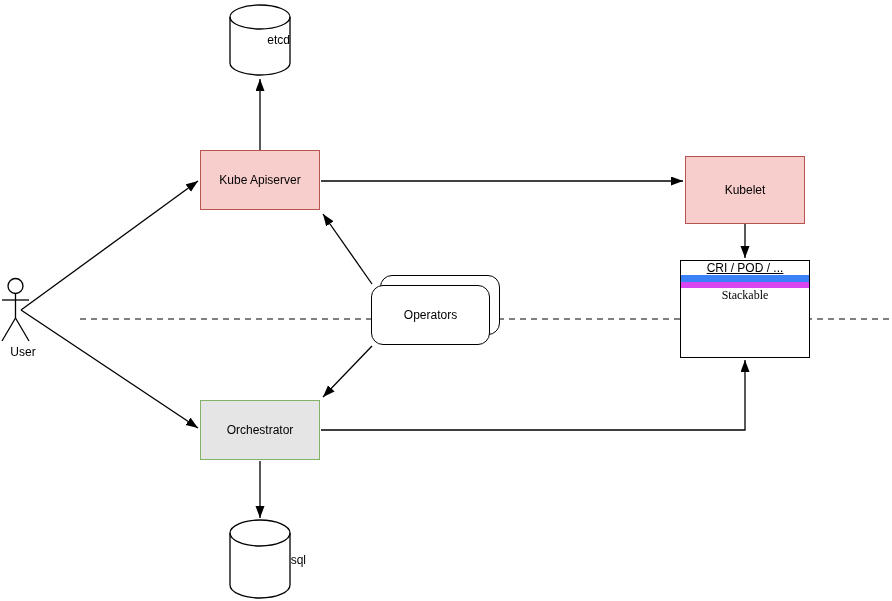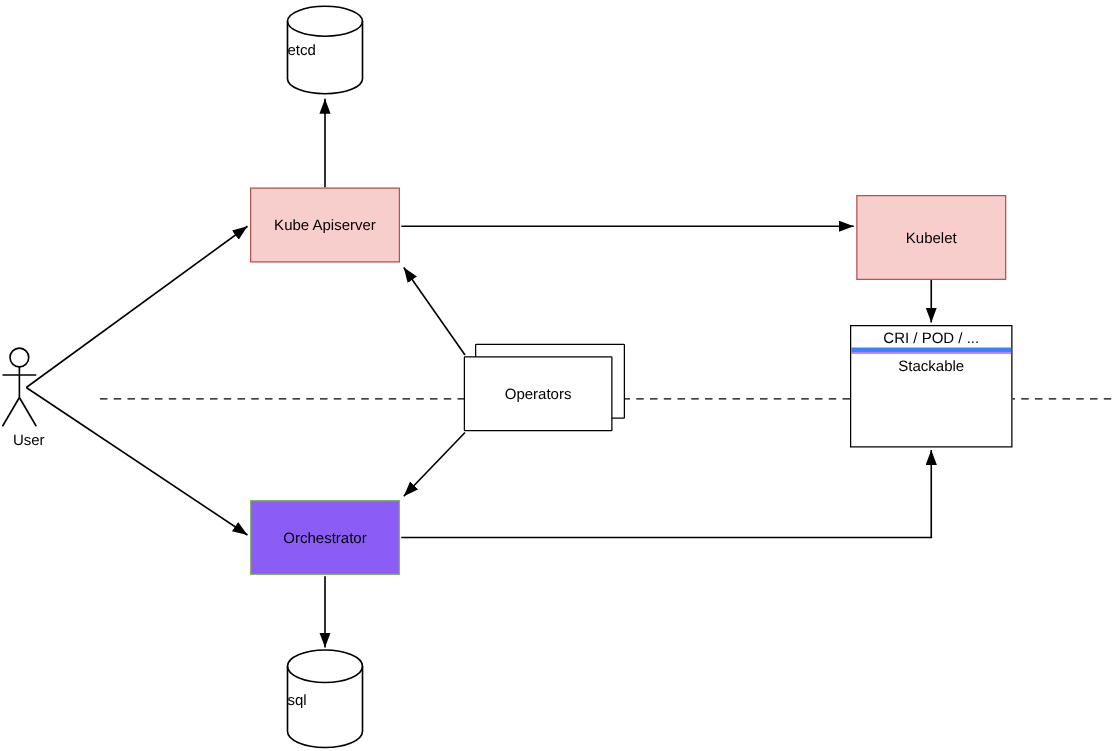--- a/index.html
+++ b/index.html
@@ -21,48 +21,48 @@
   }
   .node {
     position: absolute;
     display: flex;
     align-items: center;
     justify-content: center;
     font-size: 12px;
     line-height: 1.2;
   }
   .rect-red    { background: #f8cecc; border: 1px solid #b85450; }
-  .rect-green  { background: #8b5cf6; border: 1px solid #82b366; }
-  .rounded     { background: #ffffff; border: 1px solid #000000; border-radius: 1px; }
+  .rect-green  { background: #e5e5e5; border: 1px solid #82b366; }
+  .rounded     { background: #ffffff; border: 1px solid #000000; border-radius: 12px; }
   .kube-apiserver { left: 200px; top: 150px; width: 120px; height: 60px; }
   .kubelet        { left: 685px; top: 156px; width: 120px; height: 68px; }
   .orchestrator   { left: 200px; top: 400px; width: 120px; height: 60px; }
   .operators-back  { left: 380px; top: 275px; width: 120px; height: 60px; }
   .operators-front { left: 371px; top: 285px; width: 119px; height: 60px; }
   .agents-stack {
     position: absolute;
     left: 680px; top: 260px; width: 130px; height: 98px;
     background: #ffffff;
     border: 1px solid #000000;
     display: flex;
     flex-direction: column;
     text-align: center;
     font-size: 12px;
   }
   .agents-stack .section {
     display: flex;
     align-items: center;
     justify-content: center;
   }
-  .agents-stack .header { height: 21px; border-bottom: 4px solid #3b82f6; }
+  .agents-stack .header { height: 21px; border-bottom: 7px solid #3b82f6; text-decoration: underline; }
   .agents-stack .body   { flex: 1; }
-  .agents-stack .footer { height: 20px; border-top: 1px solid #d946ef; }
+  .agents-stack .footer { height: 20px; border-top: 6px solid #d946ef; font-family: Liberation Serif, serif; }
   .shape-label {
     position: absolute;
-    text-align: left;
+    text-align: right;
     font-size: 12px;
   }
   .etcd-label { left: 230px; top: 33px;  width: 60px; }
   .sql-label  { left: 230px; top: 553px; width: 76px; }
   .user-label { left: 3px;  top: 345px; width: 40px; text-align: center; }
 </style>
 </head>
 <body>
 
 <div class="canvas">

